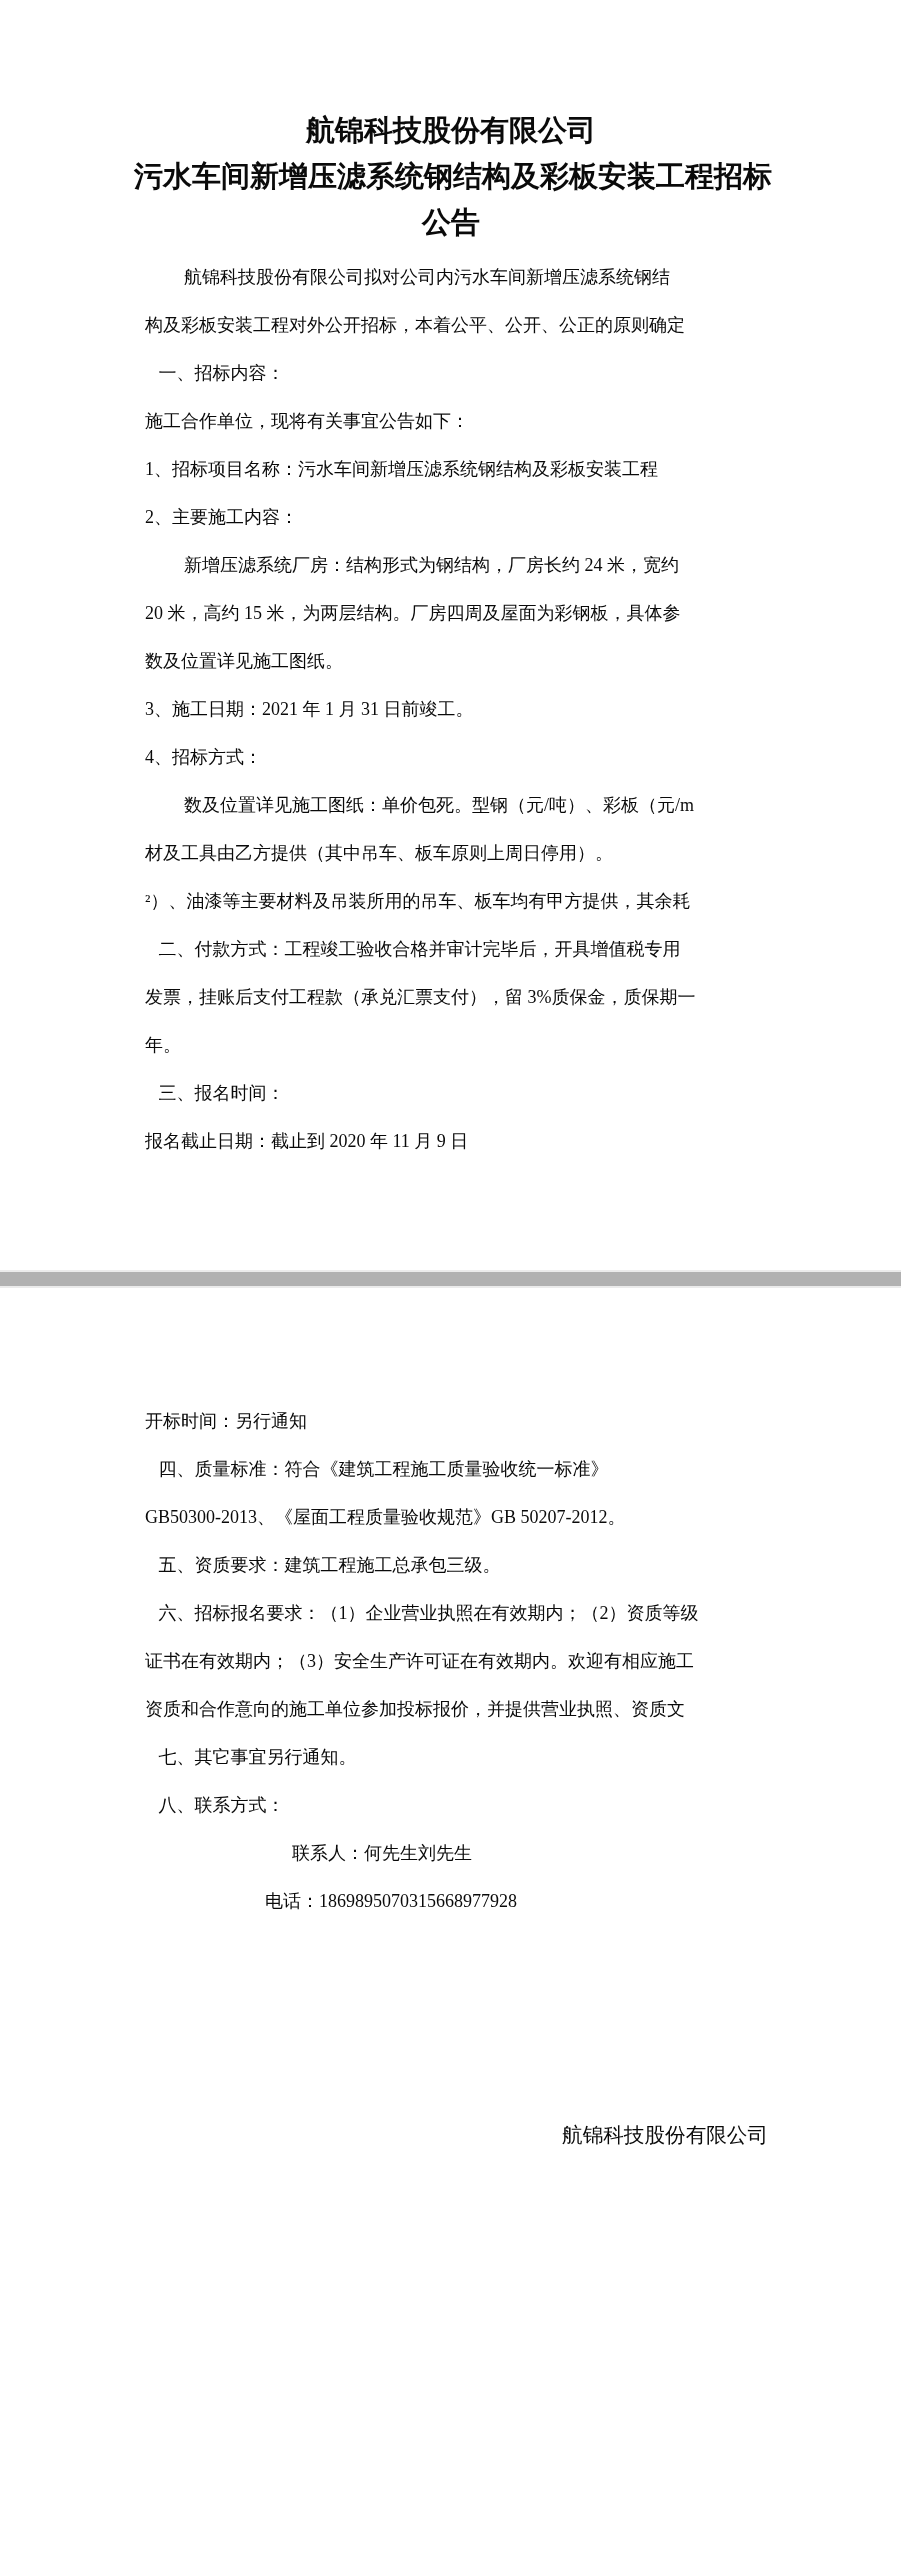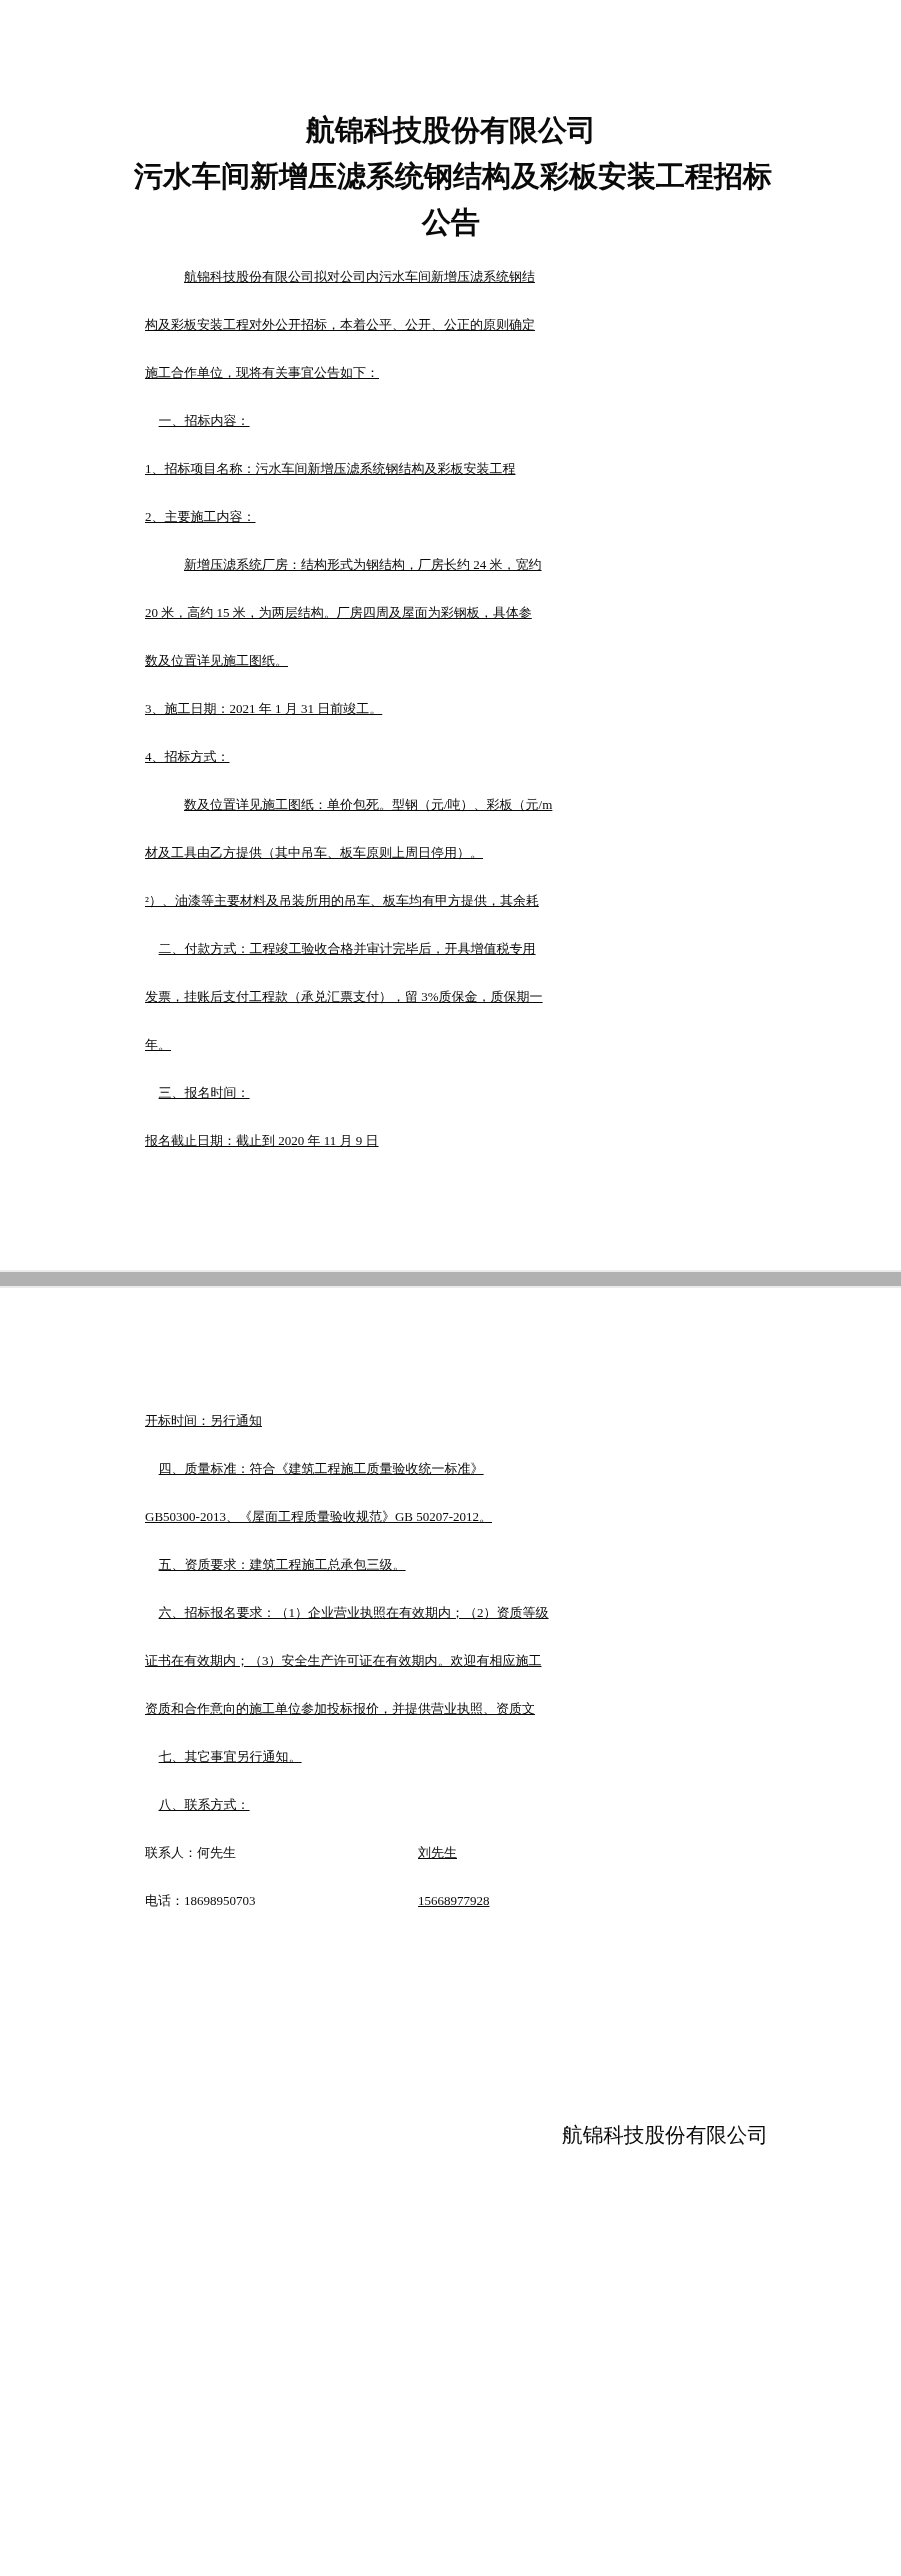--- a/index.html
+++ b/index.html
@@ -23,33 +23,33 @@
     text-align: center;
     font-weight: 700;
     font-size: 29px;
     line-height: 46px;
   }
   .title-line { white-space: nowrap; }
   .lines {
     position: absolute;
     left: 137px;
     width: 670px;
-    font-size: 13px;
+    font-size: 18px;
     line-height: 48px;
-    text-decoration: underline;
   }
   .lines-p1 { top: 253px; }
   .lines-p2 { top: 1397px; }
   .line { white-space: nowrap; }
   .ind0 { margin-left: 8px; }
   .ind1 { margin-left: 21.6px; }
   .ind2 { margin-left: 47px; }
   .col1 {
     display: inline-block;
     width: 273px;
+    text-align: right;
   }
   .page-break {
     position: absolute;
     left: 0;
     top: 1270px;
     width: 902px;
     height: 14.4px;
     background: #b1b1b1;
     border-top: 2.1px solid #ebebeb;
     border-bottom: 2.1px solid #ebebeb;
@@ -69,22 +69,22 @@
 
 <div class="title-block">
   <div class="title-line">航锦科技股份有限公司</div>
   <div class="title-line">污水车间新增压滤系统钢结构及彩板安装工程招标</div>
   <div class="title-line">公告</div>
 </div>
 
 <div class="lines lines-p1">
   <div class="line ind2">航锦科技股份有限公司拟对公司内污水车间新增压滤系统钢结</div>
   <div class="line ind0">构及彩板安装工程对外公开招标，本着公平、公开、公正的原则确定</div>
+  <div class="line ind1">一、招标内容：</div>
   <div class="line ind0">施工合作单位，现将有关事宜公告如下：</div>
-  <div class="line ind1">一、招标内容：</div>
   <div class="line ind0">1、招标项目名称：污水车间新增压滤系统钢结构及彩板安装工程</div>
   <div class="line ind0">2、主要施工内容：</div>
   <div class="line ind2">新增压滤系统厂房：结构形式为钢结构，厂房长约 24 米，宽约</div>
   <div class="line ind0">20 米，高约 15 米，为两层结构。厂房四周及屋面为彩钢板，具体参</div>
   <div class="line ind0">数及位置详见施工图纸。</div>
   <div class="line ind0">3、施工日期：2021 年 1 月 31 日前竣工。</div>
   <div class="line ind0">4、招标方式：</div>
   <div class="line ind2">数及位置详见施工图纸：单价包死。型钢（元/吨）、彩板（元/m</div>
   <div class="line ind0">材及工具由乙方提供（其中吊车、板车原则上周日停用）。</div>
   <div class="line ind0">²）、油漆等主要材料及吊装所用的吊车、板车均有甲方提供，其余耗</div>

